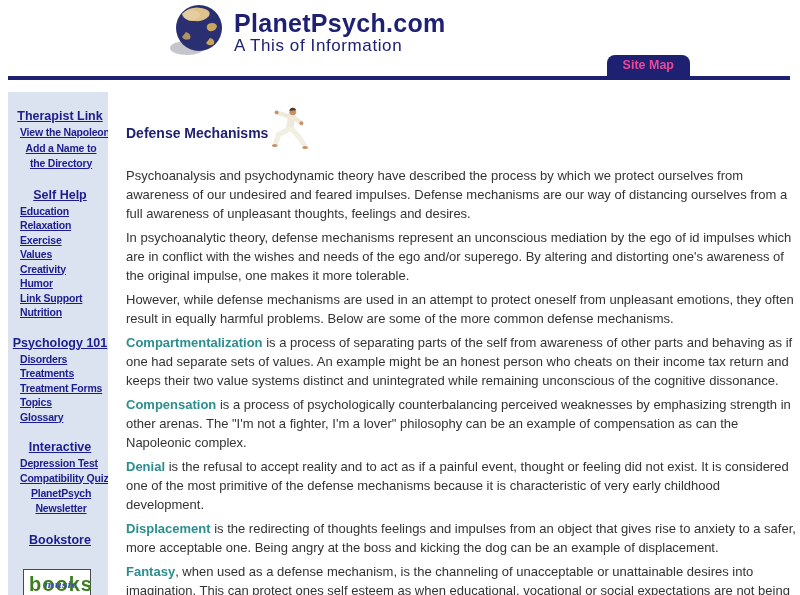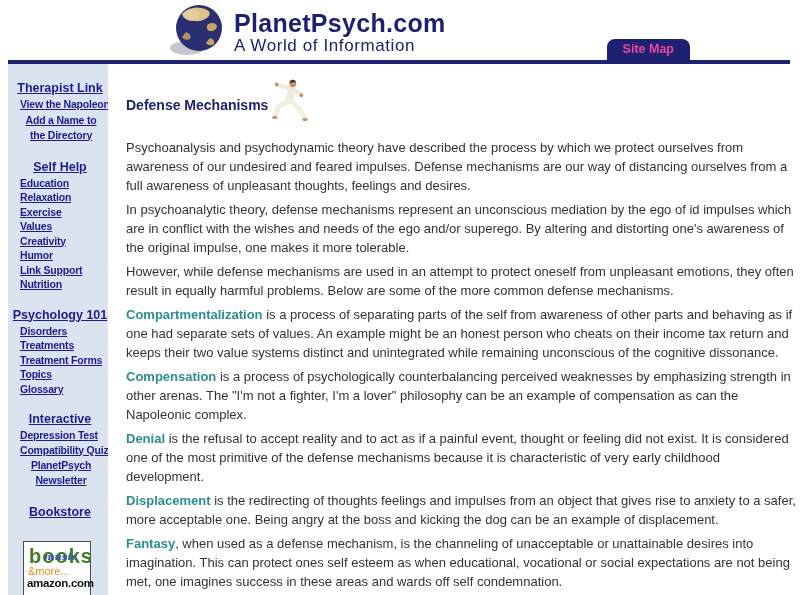--- a/index.html
+++ b/index.html
@@ -3,21 +3,21 @@
 <meta charset="utf-8">
 <style>
   :root{
     --navy:#1e2072; --link:#1b1c8e; --teal:#2b8e8e; --sbbg:#dbe3f0; --text:#333333;
   }
   *{box-sizing:border-box;}
   html,body{margin:0;padding:0;background:#ffffff;}
   body{width:800px;height:595px;overflow:hidden;font-family:"Liberation Sans",sans-serif;}
 
   
-  .header{position:relative;height:64px;margin:0 10px 0 8px;}
+  .header{position:relative;height:80px;margin:0 10px 12px 8px;}
   .rule{position:absolute;left:0;right:0;bottom:0;height:4px;background:var(--navy);}
   .logo{position:absolute;left:160px;top:2px;display:flex;align-items:center;gap:6px;cursor:pointer;text-decoration:none;}
   .logo-text{display:flex;flex-direction:column;}
   .site-title{font-size:25px;font-weight:bold;color:var(--navy);letter-spacing:.3px;line-height:26px;}
   .tagline{font-size:17px;color:var(--navy);letter-spacing:.6px;margin-top:0;line-height:19px;}
   .sitemap{position:absolute;right:100px;bottom:4px;background:var(--navy);color:#ec4899;font-size:12.5px;font-weight:bold;padding:3px 16px 4px;border-radius:8px 8px 0 0;cursor:pointer;}
 
   
   .layout{display:flex;margin-left:8px;align-items:stretch;}
   .sidebar{width:100px;min-height:531px;background:var(--sbbg);padding:17px 0 10px 2px;flex-shrink:0;overflow:hidden;}
@@ -53,21 +53,21 @@
         <circle cx="31" cy="26" r="23" fill="#2a2f72"></circle>
         <path d="M14 12 Q22 4 33 6 Q44 8 41 14 Q36 20 27 19 Q17 20 14 12 Z" fill="#dec289"></path>
         <path d="M40 22 q7 -3 9 2 q-1 6 -8 5 q-4 -3 -1 -7 z" fill="#c9a55e"></path>
         <path d="M42 36 q5 1 4 6 q-5 3 -8 -1 z" fill="#c9a55e"></path>
         <path d="M18 30 q6 2 4 7 q-6 2 -8 -2 z" fill="#c9a55e" opacity="0.85"></path>
         <ellipse cx="23" cy="13" rx="9" ry="5" fill="#ffffff" opacity="0.18"></ellipse>
       </svg>
     </span>
     <span class="logo-text">
       <span class="site-title">PlanetPsych.com</span>
-      <span class="tagline">A World of Information</span>
+      <span class="tagline">A This of Information</span>
     </span>
   </a>
   <a class="sitemap">Site Map</a>
   <div class="rule"></div>
 </div>
 
 <div class="layout">
   <nav class="sidebar">
     <div>
         <div class="sb-section">

